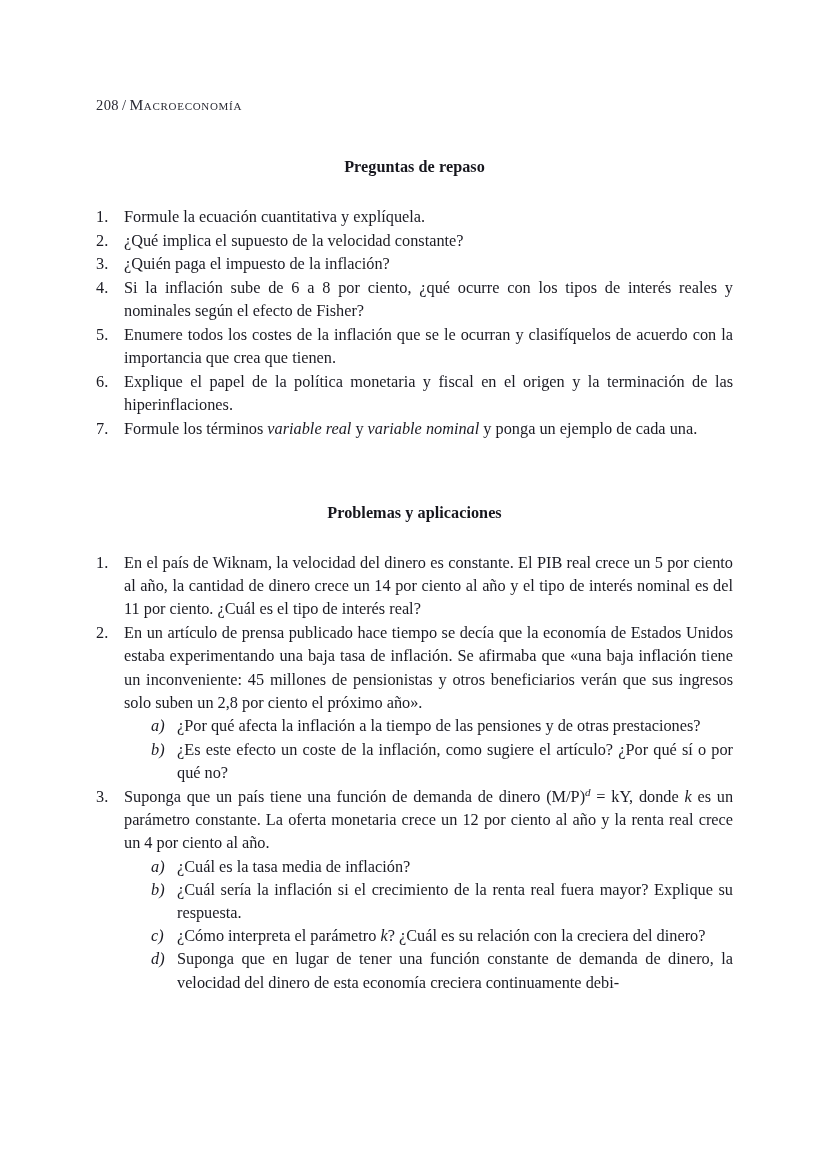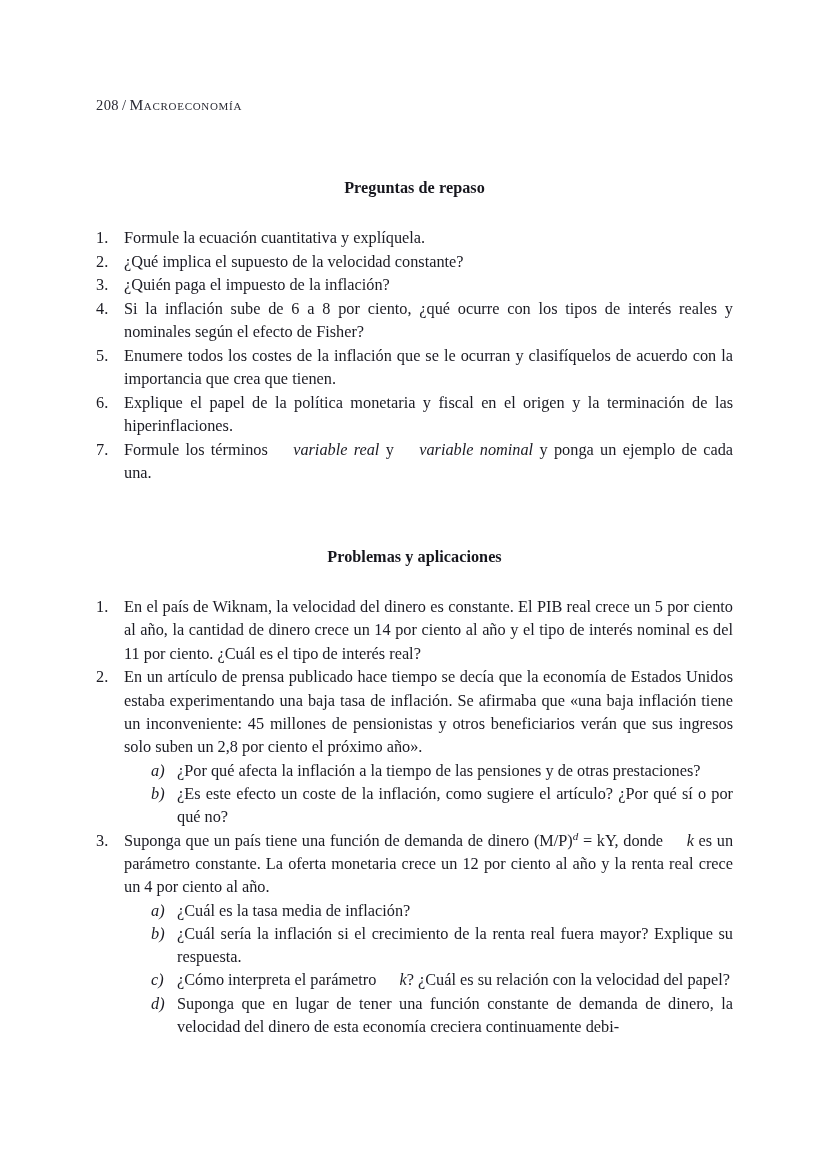--- a/index.html
+++ b/index.html
@@ -21,21 +21,21 @@
     width: 828px;
     height: 1168px;
     box-sizing: border-box;
     padding: 96px 95px 0 96px;
   }
   
   .running-head {
     font-size: 14.5px;
     letter-spacing: 0.4px;
     color: #2a2a33;
-    margin: 0 0 65px 0;
+    margin: 0 0 44px 0;
     white-space: nowrap;
   }
   .running-head .folio { font-variant: normal; }
   .running-head .slash { padding: 0 3px; }
   .running-head .booktitle {
     font-variant: small-caps;
     letter-spacing: 0.7px;
     font-size: 15.5px;
   }
   
@@ -90,21 +90,21 @@
   li.subitem > .marker {
     position: absolute;
     left: 0;
     top: 0;
     font-style: italic;
     font-size: 16.3px;
     line-height: 23.2px;
   }
   li.subitem > .body { display: block; }
 
-  .it { font-style: italic; margin-left: 19px; }
+  .it { font-style: italic; }
   .math { }
   sup.sup-d {
     font-style: italic;
     font-size: 0.68em;
     vertical-align: super;
     line-height: 0;
   }
   .nowrap { white-space: nowrap; }
 </style>
 </head>
@@ -180,21 +180,21 @@
         <li class="subitem">
           <span class="marker">a)</span>
           <span class="body">¿Cuál es la tasa media de inflación?</span>
         </li>
         <li class="subitem">
           <span class="marker">b)</span>
           <span class="body">¿Cuál sería la inflación si el crecimiento de la renta real fuera mayor? Explique su respuesta.</span>
         </li>
         <li class="subitem">
           <span class="marker">c)</span>
-          <span class="body"><span>¿Cómo interpreta el parámetro </span><span class="it">k</span><span>? ¿Cuál es su relación con la velocidad del papel?</span></span>
+          <span class="body"><span>¿Cómo interpreta el parámetro </span><span class="it">k</span><span>? ¿Cuál es su relación con la creciera del dinero?</span></span>
         </li>
         <li class="subitem">
           <span class="marker">d)</span>
           <span class="body">Suponga que en lugar de tener una función constante de demanda de dinero, la velocidad del dinero de esta economía creciera continuamente debi-</span>
         </li>
       </ol>
     </li>
 
   </ol>
 </div>

